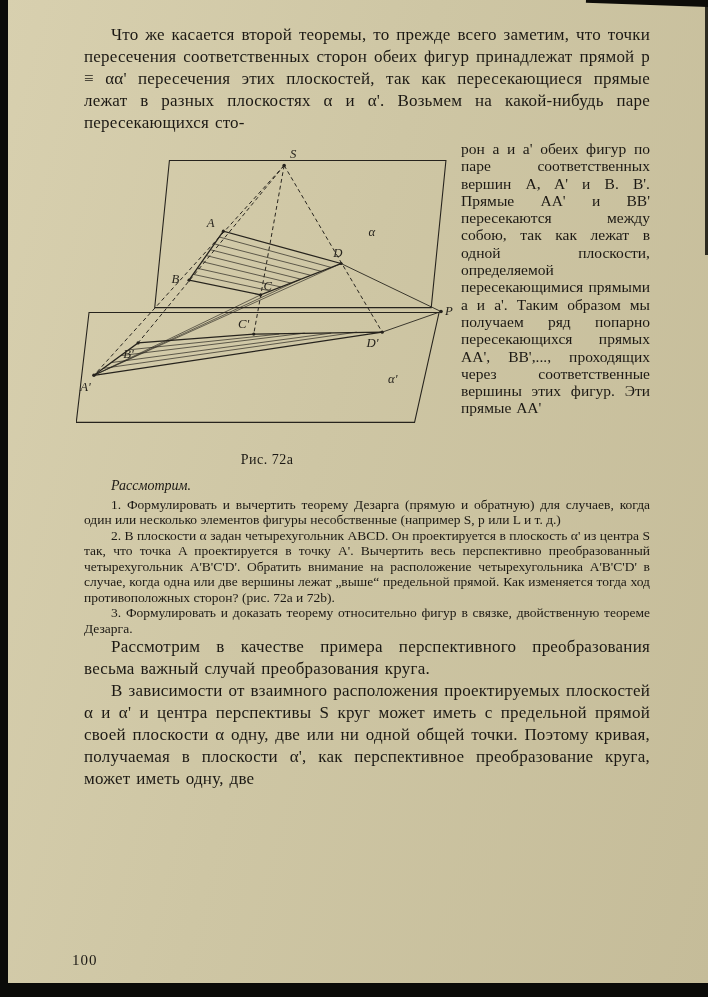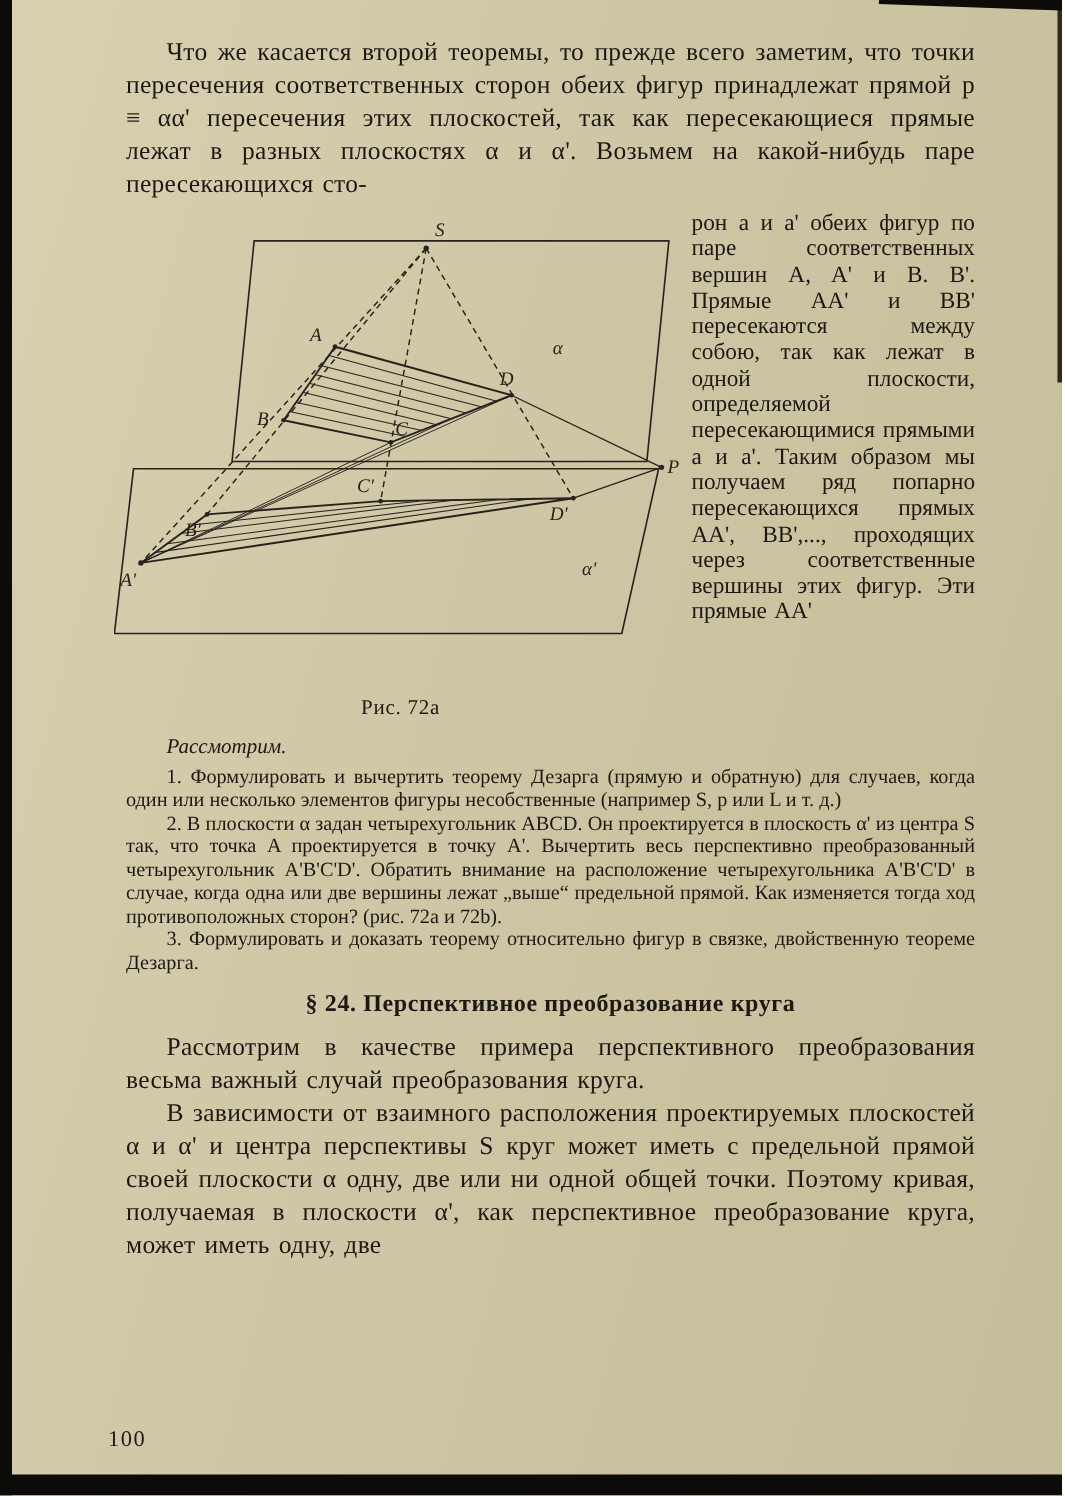--- a/index.html
+++ b/index.html
@@ -21,21 +21,21 @@
 
   p.body {
     font-size:17px; line-height:22px; text-align:justify;
     margin:0; letter-spacing:.2px; word-spacing:1.5px;
   }
   .indent { text-indent:27px; }
   .after  { margin-top:8px; }
 
   .figure-row { display:flex; margin-top:4px; }
   figure.fig  { width:382px; margin:0 0 0 -8px; flex:none; }
-  figcaption  { text-align:center; font-size:14px; margin-top:20px; letter-spacing:.5px; }
+  figcaption  { text-align:center; font-size:14px; margin-top:8px; letter-spacing:.5px; }
   .side-col {
     flex:1; margin-left:3px; margin-top:2px;
     font-size:15.5px; line-height:17.3px; text-align:justify; word-spacing:1px;
   }
 
   .exercises { margin-top:10px; font-size:13.5px; line-height:15.5px; }
   .ex-heading{ font-style:italic; font-size:14px; margin:0 0 3px; text-indent:27px; }
   .ex        { margin:0; text-align:justify; text-indent:27px; }
 
   .section-heading {
@@ -140,21 +140,20 @@
     </div>
 
 
     <div class="exercises">
       <p class="ex-heading">Рассмотрим.</p>
       <p class="ex">1. Формулировать и вычертить теорему Дезарга (прямую и обратную) для случаев, когда один или несколько элементов фигуры несобственные (например S, p или L и т. д.)</p>
       <p class="ex">2. В плоскости α задан четырехугольник ABCD. Он проектируется в плоскость α' из центра S так, что точка A проектируется в точку A'. Вычертить весь перспективно преобразованный четырехугольник A'B'C'D'. Обратить внимание на расположение четырехугольника A'B'C'D' в случае, когда одна или две вершины лежат „выше“ предельной прямой. Как изменяется тогда ход противоположных сторон? (рис. 72а и 72b).</p>
       <p class="ex">3. Формулировать и доказать теорему относительно фигур в связке, двойственную теореме Дезарга.</p>
     </div>
 
-    <h2 class="section-heading">§ 24. Перспективное преобразование круга</h2>
 
     <p class="body indent">Рассмотрим в качестве примера перспективного преобразования весьма важный случай преобразования круга.</p>
     <p class="body indent">В зависимости от взаимного расположения проектируемых плоскостей α и α' и центра перспективы S круг может иметь с предельной прямой своей плоскости α одну, две или ни одной общей точки. Поэтому кривая, получаемая в плоскости α', как перспективное преобразование круга, может иметь одну, две</p>
 
   </div>
 
   <div class="page-number">100</div>
 </div>
 
 </body></html>

